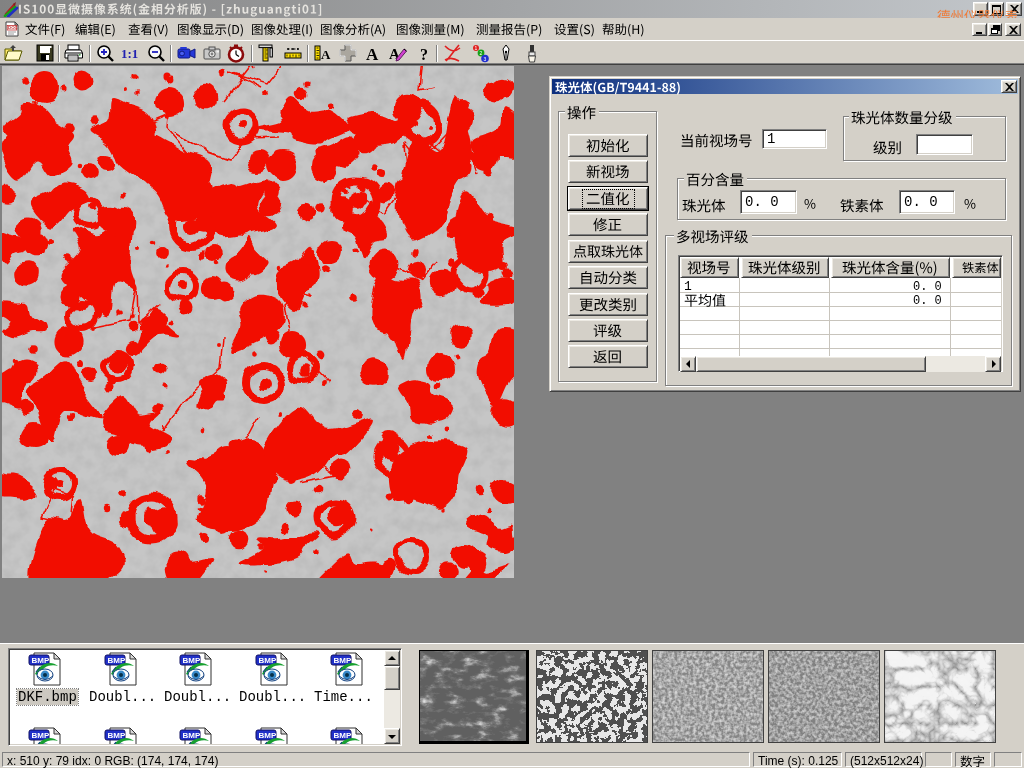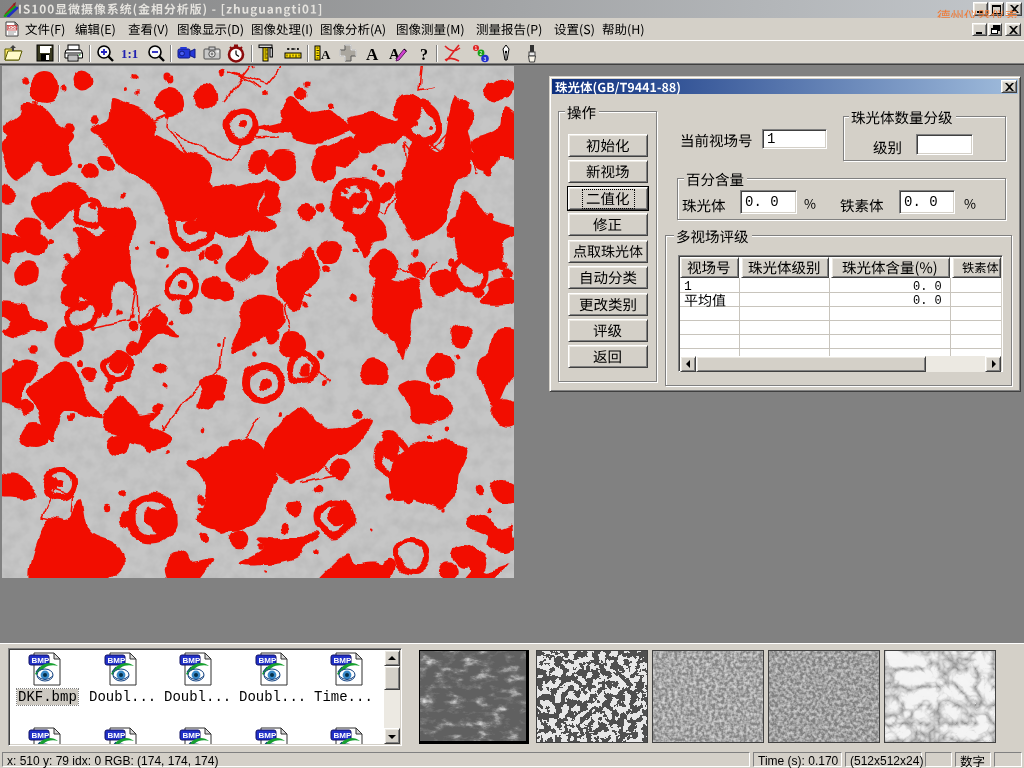--- a/index.html
+++ b/index.html
@@ -972,20 +972,20 @@
             <feFuncR type="table" tableValues="0.30 0.90 0.92"></feFuncR>
             <feFuncG type="table" tableValues="0.30 0.90 0.92"></feFuncG>
             <feFuncB type="table" tableValues="0.30 0.90 0.92"></feFuncB>
           </feComponentTransfer>
 </filter>
       </defs>
       <rect width="110" height="91" filter="url(#t5f)"></rect>
     </svg></div>
 <div class="a" style="left:0;top:750px;width:1024px;height:18px;background:#d4d0c8"></div>
 <div class="a" style="left:2px;top:752px;width:748px;height:15px;border-top:1px solid #808080;border-left:1px solid #808080;border-right:1px solid #fff;border-bottom:1px solid #fff;font-size:12px;padding:1px 0 0 4px;white-space:nowrap">x: 510 y: 79 idx: 0 RGB: (174, 174, 174)</div>
-<div class="a" style="left:753px;top:752px;width:89px;height:15px;border-top:1px solid #808080;border-left:1px solid #808080;border-right:1px solid #fff;border-bottom:1px solid #fff;font-size:12px;padding:1px 0 0 4px;white-space:nowrap">Time (s): 0.170</div>
+<div class="a" style="left:753px;top:752px;width:89px;height:15px;border-top:1px solid #808080;border-left:1px solid #808080;border-right:1px solid #fff;border-bottom:1px solid #fff;font-size:12px;padding:1px 0 0 4px;white-space:nowrap">Time (s): 0.125</div>
 <div class="a" style="left:845px;top:752px;width:77px;height:15px;border-top:1px solid #808080;border-left:1px solid #808080;border-right:1px solid #fff;border-bottom:1px solid #fff;font-size:12px;padding:1px 0 0 4px;white-space:nowrap">(512x512x24)</div>
 <div class="a" style="left:925px;top:752px;width:27px;height:15px;border-top:1px solid #808080;border-left:1px solid #808080;border-right:1px solid #fff;border-bottom:1px solid #fff;font-size:12px;padding:1px 0 0 4px;white-space:nowrap"></div>
 <div class="a" style="left:955px;top:752px;width:36px;height:15px;border-top:1px solid #808080;border-left:1px solid #808080;border-right:1px solid #fff;border-bottom:1px solid #fff;font-size:12px;padding:1px 0 0 4px;white-space:nowrap">
     <svg class="t" width="26" height="16" viewBox="0 0 26 16">
       <path transform="translate(0,12.1)" fill="#000" d="M5.53 -10.26C5.31 -9.77 4.91 -9.03 4.60 -8.6L5.21 -8.3C5.53 -8.71 5.96 -9.33 6.32 -9.91ZM1.1 -9.91C1.42 -9.38 1.76 -8.70 1.87 -8.26L2.58 -8.57C2.47 -9.02 2.13 -9.70 1.78 -10.18ZM5.12 -3.25C4.83 -2.6 4.43 -2.05 3.96 -1.57C3.48 -1.81 3.0 -2.05 2.53 -2.25C2.71 -2.55 2.91 -2.88 3.08 -3.25ZM1.37 -1.91C1.98 -1.67 2.67 -1.36 3.30 -1.03C2.5 -0.46 1.53 -0.06 0.51 0.17C0.67 0.35 0.87 0.67 0.96 0.9C2.11 0.58 3.17 0.1 4.07 -0.62C4.48 -0.37 4.86 -0.13 5.15 0.07L5.75 -0.53C5.46 -0.73 5.10 -0.96 4.68 -1.18C5.35 -1.90 5.87 -2.77 6.18 -3.86L5.67 -4.07L5.52 -4.03H3.47L3.75 -4.68L2.91 -4.83C2.82 -4.58 2.7 -4.31 2.57 -4.03H0.87V-3.25H2.18C1.92 -2.75 1.63 -2.28 1.37 -1.91ZM3.21 -10.51V-8.17H0.62V-7.4H2.92C2.32 -6.58 1.36 -5.81 0.48 -5.43C0.67 -5.26 0.88 -4.93 1.0 -4.72C1.76 -5.13 2.58 -5.83 3.21 -6.57V-5.05H4.08V-6.75C4.68 -6.31 5.45 -5.72 5.76 -5.43L6.28 -6.11C5.98 -6.32 4.88 -7.02 4.27 -7.4H6.63V-8.17H4.08V-10.51ZM7.86 -10.4C7.55 -8.20 6.98 -6.10 6.01 -4.78C6.21 -4.66 6.57 -4.36 6.72 -4.21C7.05 -4.67 7.32 -5.22 7.57 -5.83C7.85 -4.61 8.21 -3.47 8.67 -2.48C7.97 -1.3 7.0 -0.38 5.63 0.27C5.81 0.46 6.07 0.83 6.16 1.03C7.43 0.35 8.4 -0.51 9.13 -1.61C9.76 -0.55 10.53 0.30 11.51 0.88C11.66 0.65 11.93 0.32 12.15 0.15C11.10 -0.41 10.27 -1.32 9.63 -2.47C10.3 -3.76 10.72 -5.32 11.0 -7.2H11.85V-8.07H8.28C8.46 -8.77 8.61 -9.51 8.72 -10.26ZM10.11 -7.2C9.91 -5.76 9.61 -4.51 9.16 -3.45C8.68 -4.57 8.33 -5.85 8.1 -7.2Z M18.25 -4.53V-3.75H13.36V-2.85H18.25V-0.17C18.25 0.0 18.18 0.06 17.96 0.07C17.73 0.07 16.92 0.07 16.08 0.05C16.25 0.30 16.42 0.72 16.48 0.98C17.55 0.98 18.21 0.97 18.65 0.83C19.1 0.67 19.23 0.4 19.23 -0.15V-2.85H24.12V-3.75H19.23V-4.21C20.33 -4.80 21.46 -5.65 22.23 -6.45L21.6 -6.93L21.38 -6.88H15.41V-6.0H20.43C19.8 -5.45 18.98 -4.9 18.25 -4.53ZM17.8 -10.3C18.03 -9.97 18.27 -9.56 18.43 -9.20H13.5V-6.61H14.42V-8.3H23.03V-6.61H24.0V-9.20H19.53C19.36 -9.61 19.03 -10.17 18.71 -10.58Z"></path>
     </svg>
   </div>
 <div class="a" style="left:994px;top:752px;width:28px;height:15px;border-top:1px solid #808080;border-left:1px solid #808080;border-right:1px solid #fff;border-bottom:1px solid #fff;font-size:12px;padding:1px 0 0 4px;white-space:nowrap"></div>
 </body></html>

